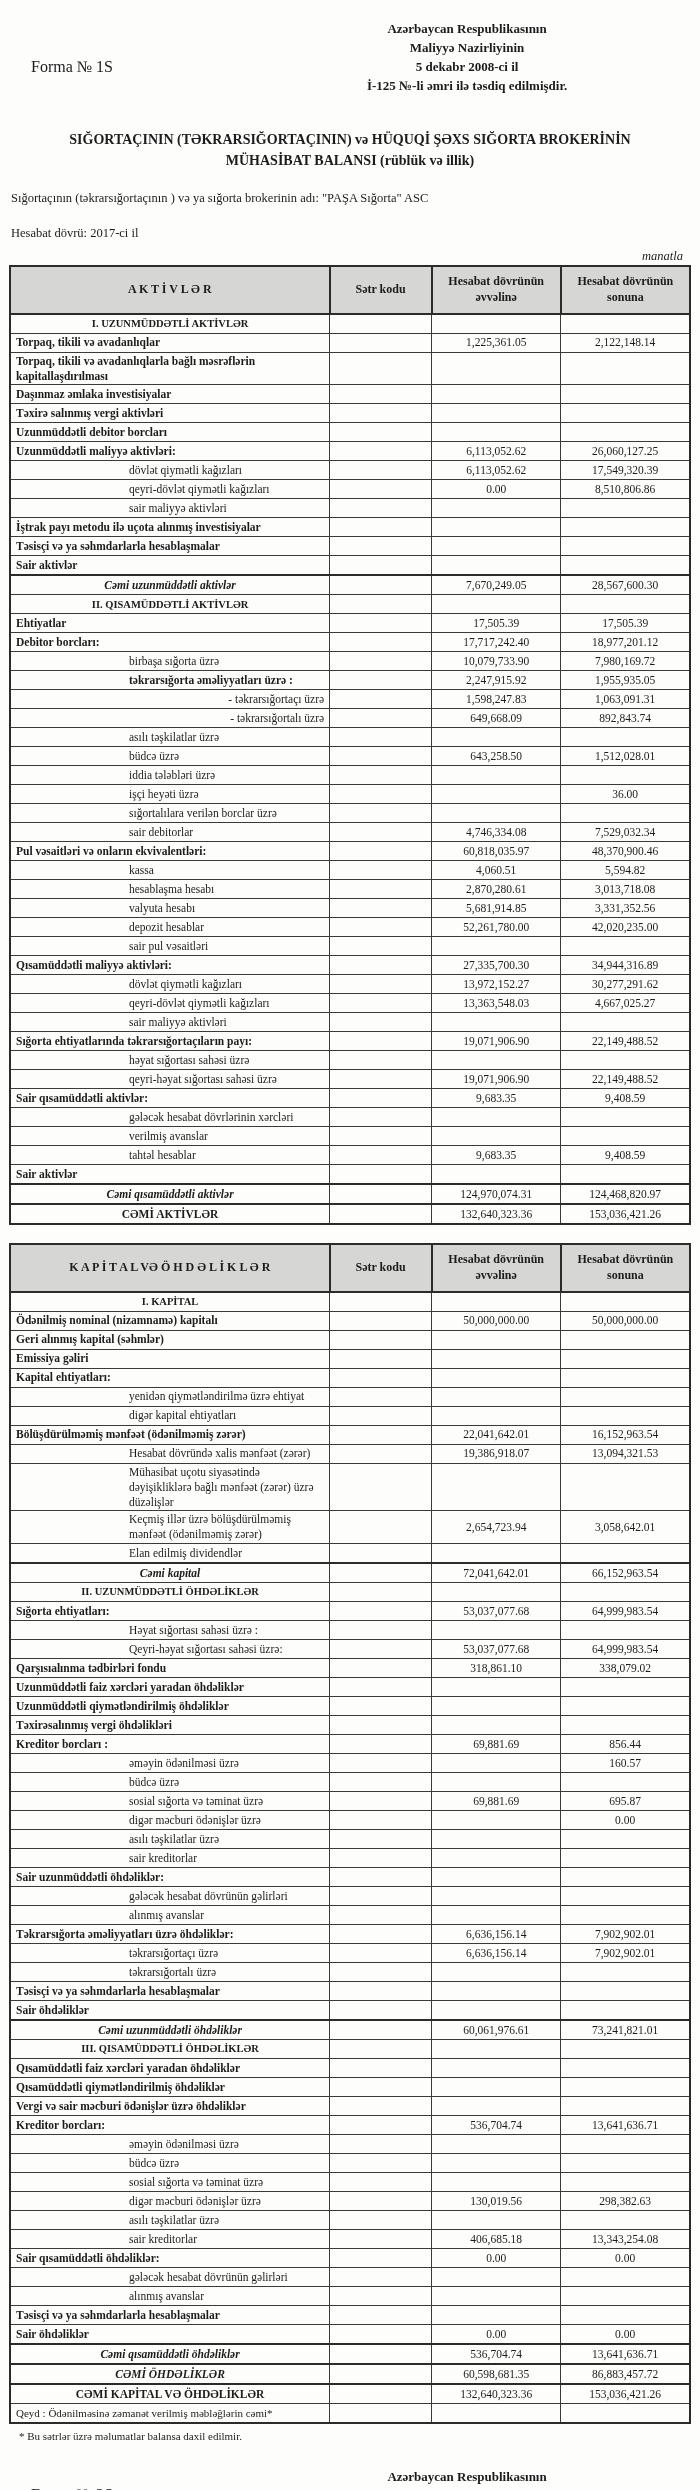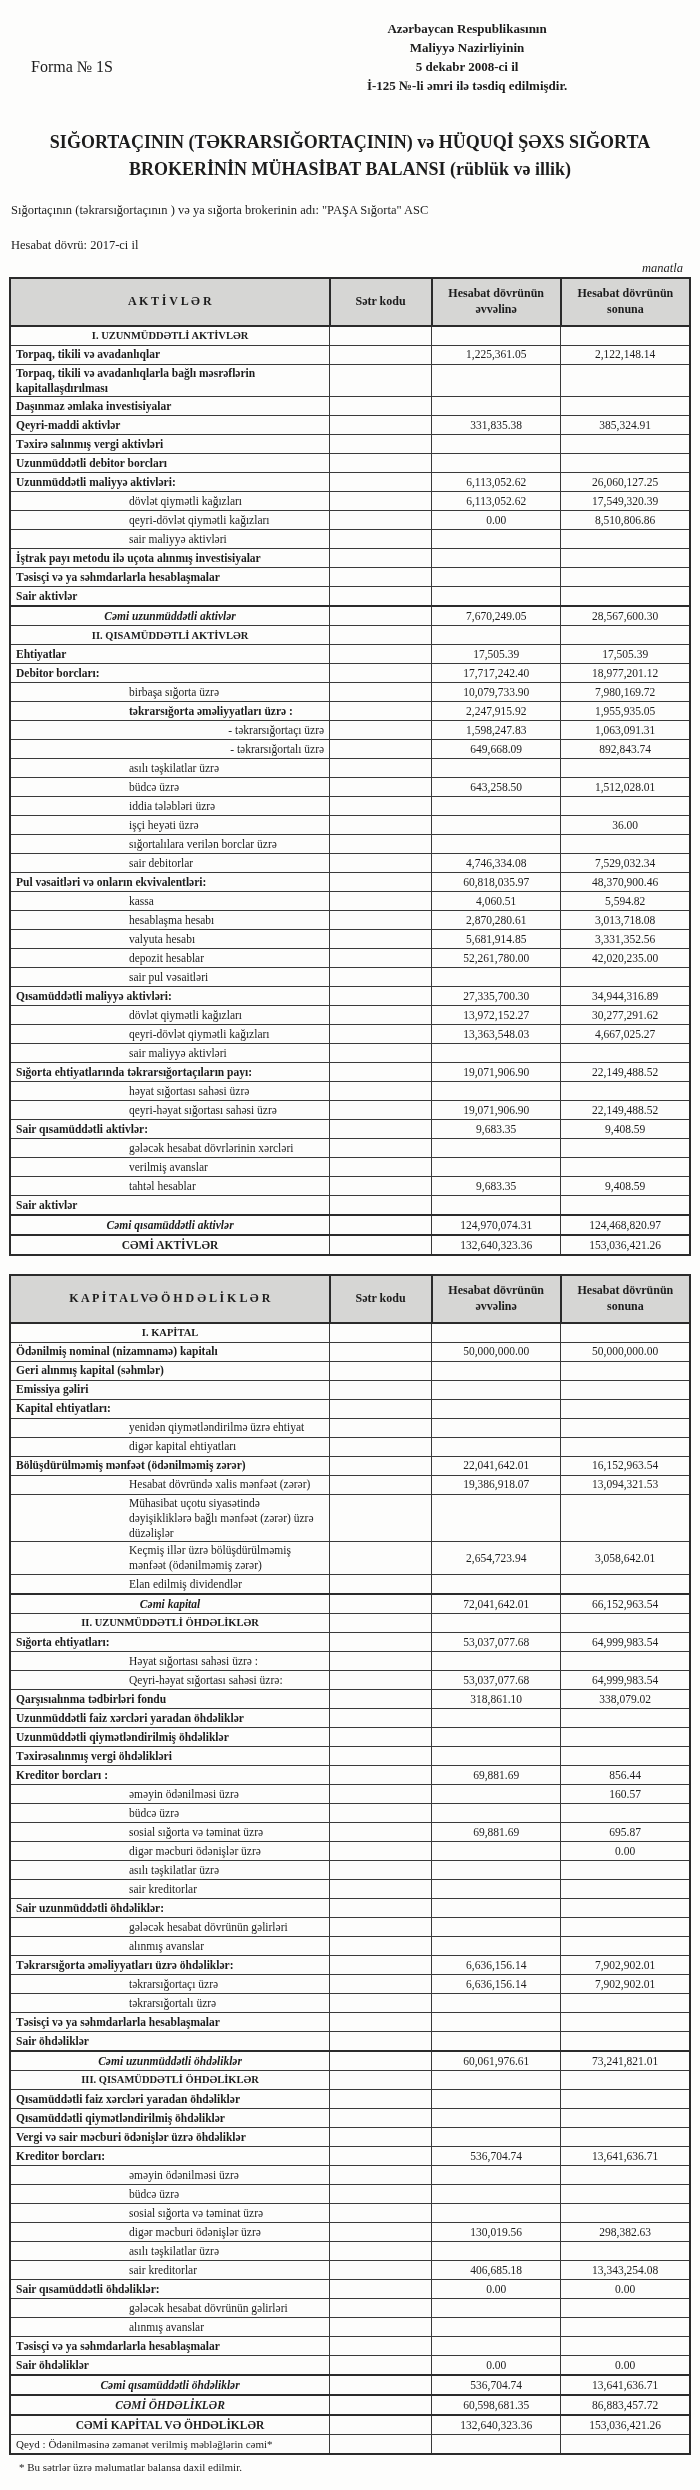--- a/index.html
+++ b/index.html
@@ -10,21 +10,21 @@
     color:#1c1c1c;
     -webkit-font-smoothing:antialiased;
   }
   .page{padding:10px 9px 14px 9px;}
   
   .form-head{display:flex;align-items:flex-start;margin-top:10px;}
   .form-no{width:38%;font-weight:normal;font-size:16px;padding-left:22px;padding-top:38px;}
   .form-head.second .form-no{padding-top:18px;}
   .approval{width:62%;text-align:center;font-weight:bold;font-size:13px;line-height:1.45;padding-right:28px;}
   .doc-title{
-    text-align:center;font-weight:bold;font-size:18px;line-height:1.5;
+    text-align:center;font-weight:bold;font-size:14px;line-height:1.5;
     margin:34px 18px 16px 18px;
   }
   .meta-line{font-size:12.5px;margin:20px 2px 0 2px;}
   .meta-line.gap{margin-top:20px;}
   .currency{font-style:italic;font-size:12.5px;text-align:right;margin:8px 8px 1px 0;}
   
   table{border-collapse:collapse;width:682px;margin:0 auto;table-layout:fixed;}
   table,th{border:2px solid #2b2b2b;}
   td{border:1px solid #3a3a3a;}
   th{
@@ -105,26 +105,20 @@
           <td class="val"></td>
           <td class="val"></td>
         </tr>
         <tr class="r-item">
           <td class="lbl">Daşınmaz əmlaka investisiyalar</td>
           <td class="code"></td>
           <td class="val"></td>
           <td class="val"></td>
         </tr>
         <tr class="r-item">
-          <td class="lbl">Qeyri-maddi aktivlər</td>
-          <td class="code"></td>
-          <td class="val">331,835.38</td>
-          <td class="val">385,324.91</td>
-        </tr>
-        <tr class="r-item">
           <td class="lbl">Təxirə salınmış vergi aktivləri</td>
           <td class="code"></td>
           <td class="val"></td>
           <td class="val"></td>
         </tr>
         <tr class="r-item">
           <td class="lbl">Uzunmüddətli debitor borcları</td>
           <td class="code"></td>
           <td class="val"></td>
           <td class="val"></td>

